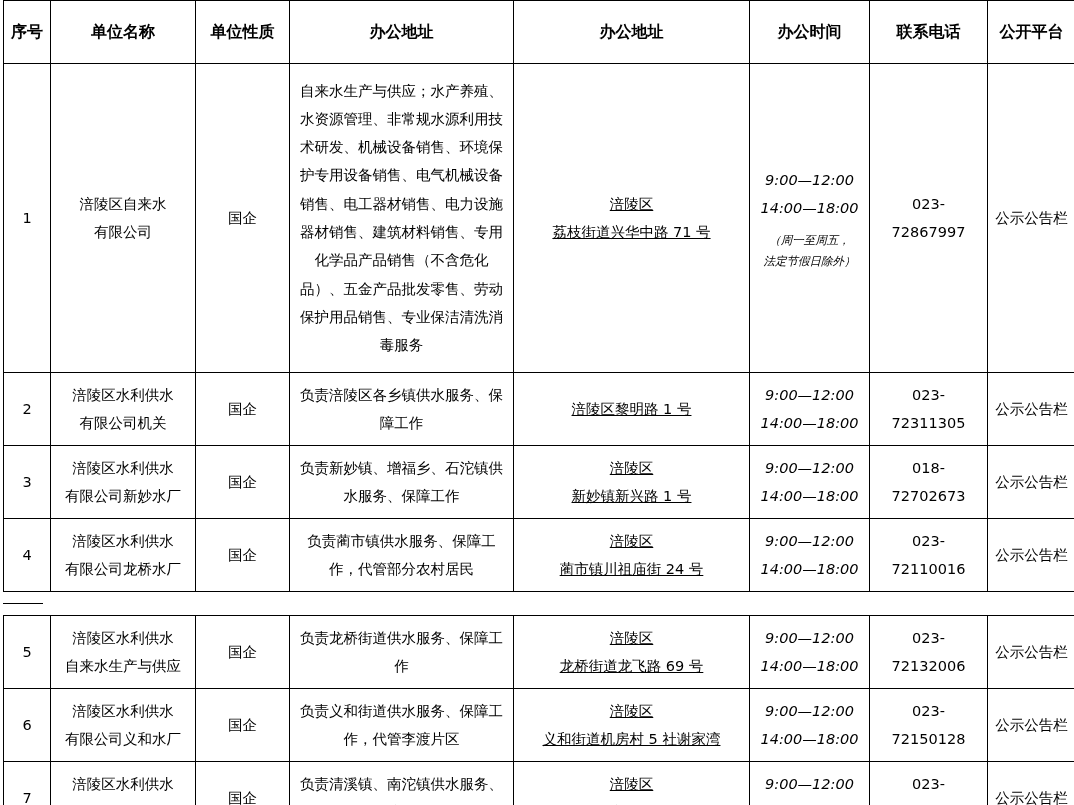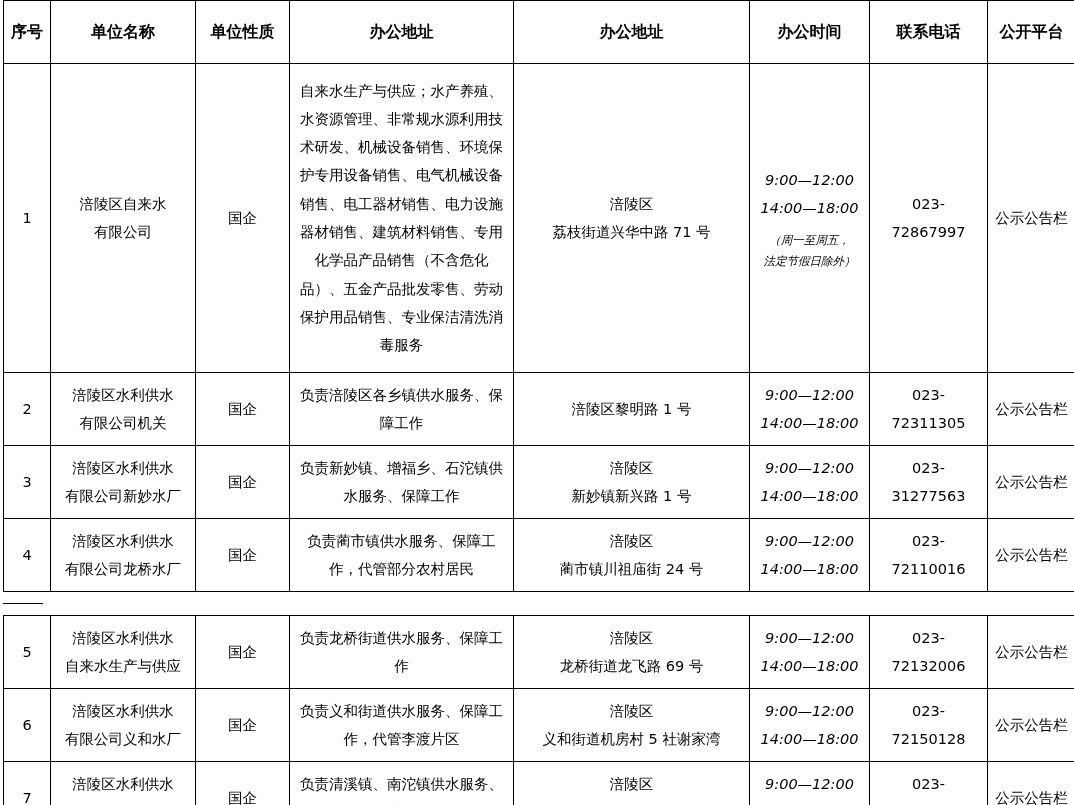--- a/index.html
+++ b/index.html
@@ -52,21 +52,21 @@
 
   td.duty-cell {
     text-align: left;
     padding-left: 9px;
     padding-right: 9px;
     line-height: 2.05;
     font-size: 14.5px;
   }
   td.seq-cell { font-size: 14.5px; }
   td.name-cell { line-height: 2.0; }
-  td.addr-cell { line-height: 2.0; }
+  td.addr-cell { line-height: 2.0; text-decoration: underline; }
   td.hours-cell { line-height: 1.9; font-style: italic; }
 
   .hours-line { display: block; }
   .hours-note {
     display: block;
     font-size: 11.5px;
     line-height: 1.85;
     margin-top: 8px;
   }
   .hours-note-2 {
@@ -173,21 +173,21 @@
         <td>国企</td>
         <td class="duty-cell">负责新妙镇、增福乡、石沱镇供水服务、保障工作</td>
         <td class="addr-cell">
           <span>涪陵区</span><br>
           <span>新妙镇新兴路 1 号</span>
         </td>
         <td class="hours-cell">
           <span class="hours-line">9:00—12:00</span>
           <span class="hours-line">14:00—18:00</span>
         </td>
-        <td>023-31277563</td>
+        <td>018-72702673</td>
         <td>公示公告栏</td>
       </tr>
 
       <tr class="row-std">
         <td class="seq-cell">4</td>
         <td class="name-cell">
           <span>涪陵区水利供水</span><br>
           <span>有限公司龙桥水厂</span>
         </td>
         <td>国企</td>

